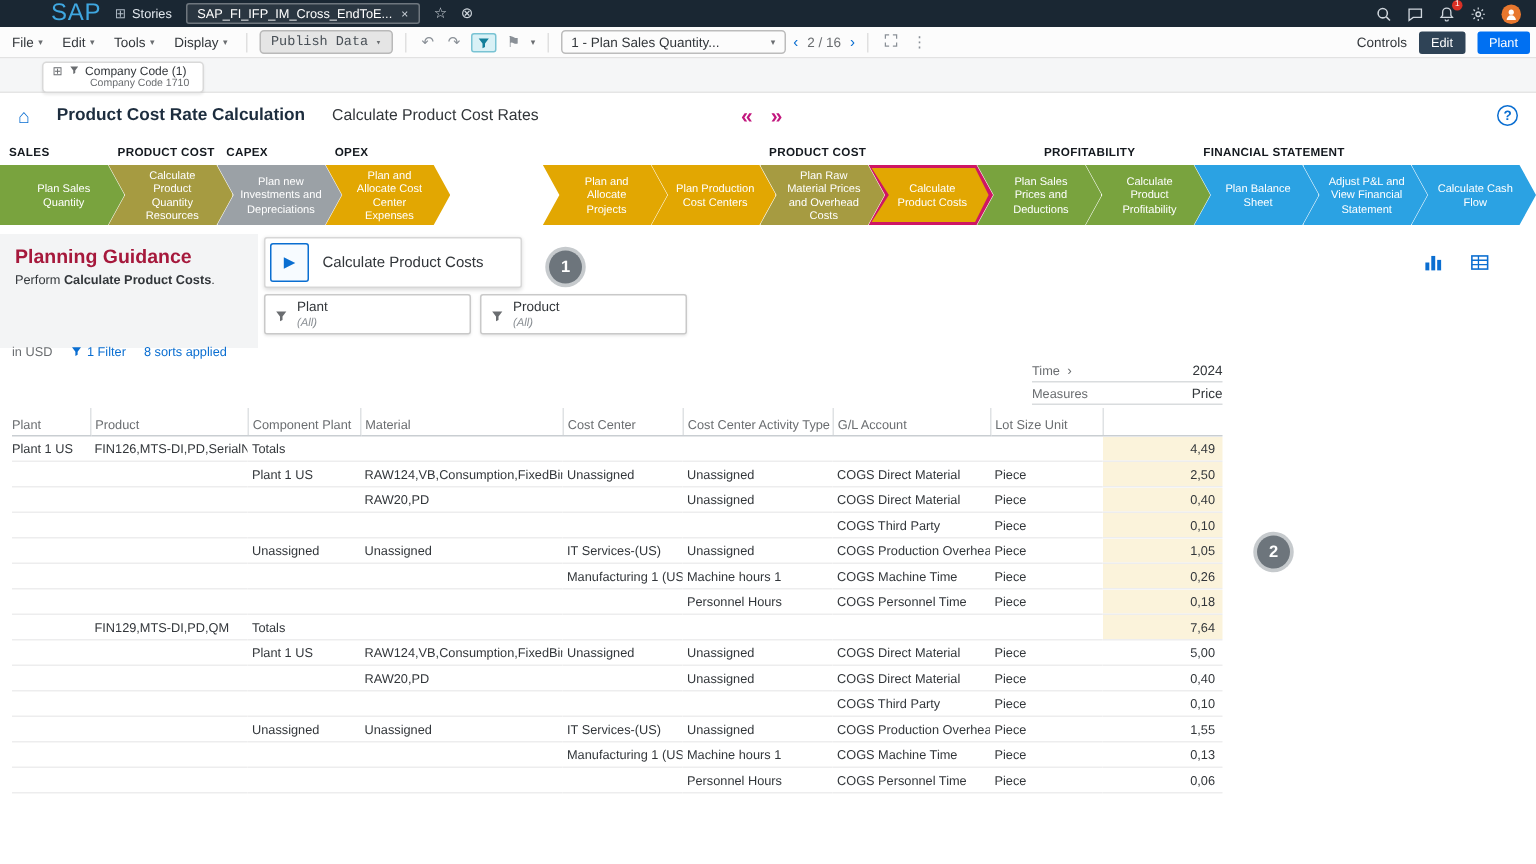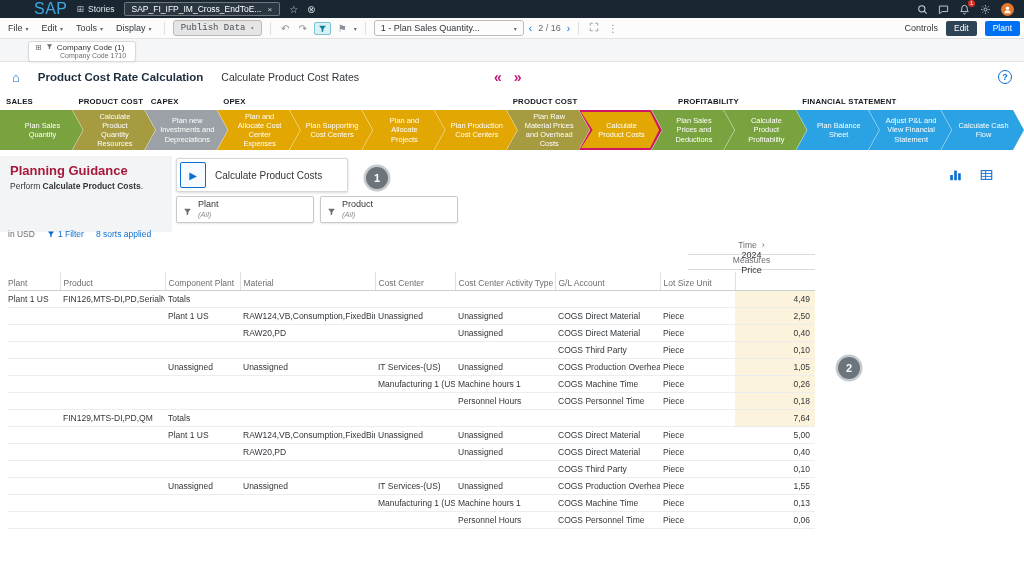--- a/index.html
+++ b/index.html
@@ -81,21 +81,21 @@
   .ff-label{font-size:9px;color:#32363a;}
   .ff-value{font-size:7.5px;color:#8a8f94;margin-top:1px;font-style:italic;}
 
   
   .info-bar{position:absolute;left:8px;top:229px;display:flex;align-items:center;gap:12px;font-size:8.5px;}
   .muted{color:#6a6d70;}
   .link{color:var(--accent,#0a6ed1);display:flex;align-items:center;gap:3px;}
 
   
   .dim-block{position:absolute;left:688px;top:240px;width:127px;}
-  .dim-row{display:flex;justify-content:space-between;align-items:center;height:15px;border-bottom:1px solid #d9dcde;font-size:8.5px;flex-direction:column;}
+  .dim-row{display:flex;justify-content:space-between;align-items:center;height:15px;border-bottom:1px solid #d9dcde;font-size:8.5px;}
   .dim-row .lab{color:#6a6d70;display:flex;align-items:center;gap:5px;}
   .dim-row .val{color:#32363a;font-size:9px;}
   .drill{color:#6a6d70;font-size:9px;}
 
   
   .grid-table{position:absolute;left:8px;top:272px;border-collapse:collapse;table-layout:fixed;width:807px;font-size:8.5px;}
   .grid-table th{font-weight:normal;color:#6a6d70;text-align:left;height:18px;border-bottom:1px solid #c9ced2;border-left:1px solid #dfe2e4;padding:0 3px 2px 3px;vertical-align:bottom;white-space:nowrap;overflow:hidden;}
   .grid-table th:first-child{border-left:none;padding-left:0;}
   .grid-table td{height:17px;border-bottom:1px solid #ededee;padding:0 3px;white-space:nowrap;overflow:hidden;color:#32363a;}
   .grid-table td:first-child{padding-left:0;}
@@ -231,43 +231,39 @@
   </span>
   <span class="help-ic">?</span>
 </div>
 
 <div class="process-cats">
     <div class="cat-label" style="left: 6px;">SALES</div>
     <div class="cat-label" style="left: 78.3846px;">PRODUCT COST</div>
     <div class="cat-label" style="left: 150.769px;">CAPEX</div>
     <div class="cat-label" style="left: 223.154px;">OPEX</div>
     <div class="cat-label" style="left: 512.692px;">PRODUCT COST</div>
-    <div class="cat-label" style="left: 678px;">PROFITABILITY</div>
+    <div class="cat-label" style="left: 696px;">PROFITABILITY</div>
     <div class="cat-label" style="left: 802.231px;">FINANCIAL STATEMENT</div>
   </div>
 <div class="process-flow">
     <div class="chev first" style="left: 0px; width: 83px;">
       <div class="fill" style="background: rgb(121, 163, 62);"></div>
       <div class="chev-label">Plan Sales Quantity</div>
     </div>
     <div class="chev" style="left: 72.3846px; width: 83px;">
       <div class="fill" style="background: rgb(166, 155, 65);"></div>
       <div class="chev-label">Calculate Product Quantity Resources</div>
     </div>
     <div class="chev" style="left: 144.769px; width: 83px;">
       <div class="fill" style="background: rgb(155, 161, 166);"></div>
       <div class="chev-label">Plan new Investments and Depreciations</div>
     </div>
     <div class="chev" style="left: 217.154px; width: 83px;">
       <div class="fill" style="background: rgb(226, 167, 2);"></div>
       <div class="chev-label">Plan and Allocate Cost Center Expenses</div>
-    </div>
-    <div class="chev" style="left: 289.538px; width: 83px;">
-      <div class="fill" style="background: rgb(226, 167, 2);"></div>
-      <div class="chev-label">Plan Supporting Cost Centers</div>
     </div>
     <div class="chev" style="left: 361.923px; width: 83px;">
       <div class="fill" style="background: rgb(226, 167, 2);"></div>
       <div class="chev-label">Plan and Allocate Projects</div>
     </div>
     <div class="chev" style="left: 434.308px; width: 83px;">
       <div class="fill" style="background: rgb(226, 167, 2);"></div>
       <div class="chev-label">Plan Production Cost Centers</div>
     </div>
     <div class="chev" style="left: 506.692px; width: 83px;">

